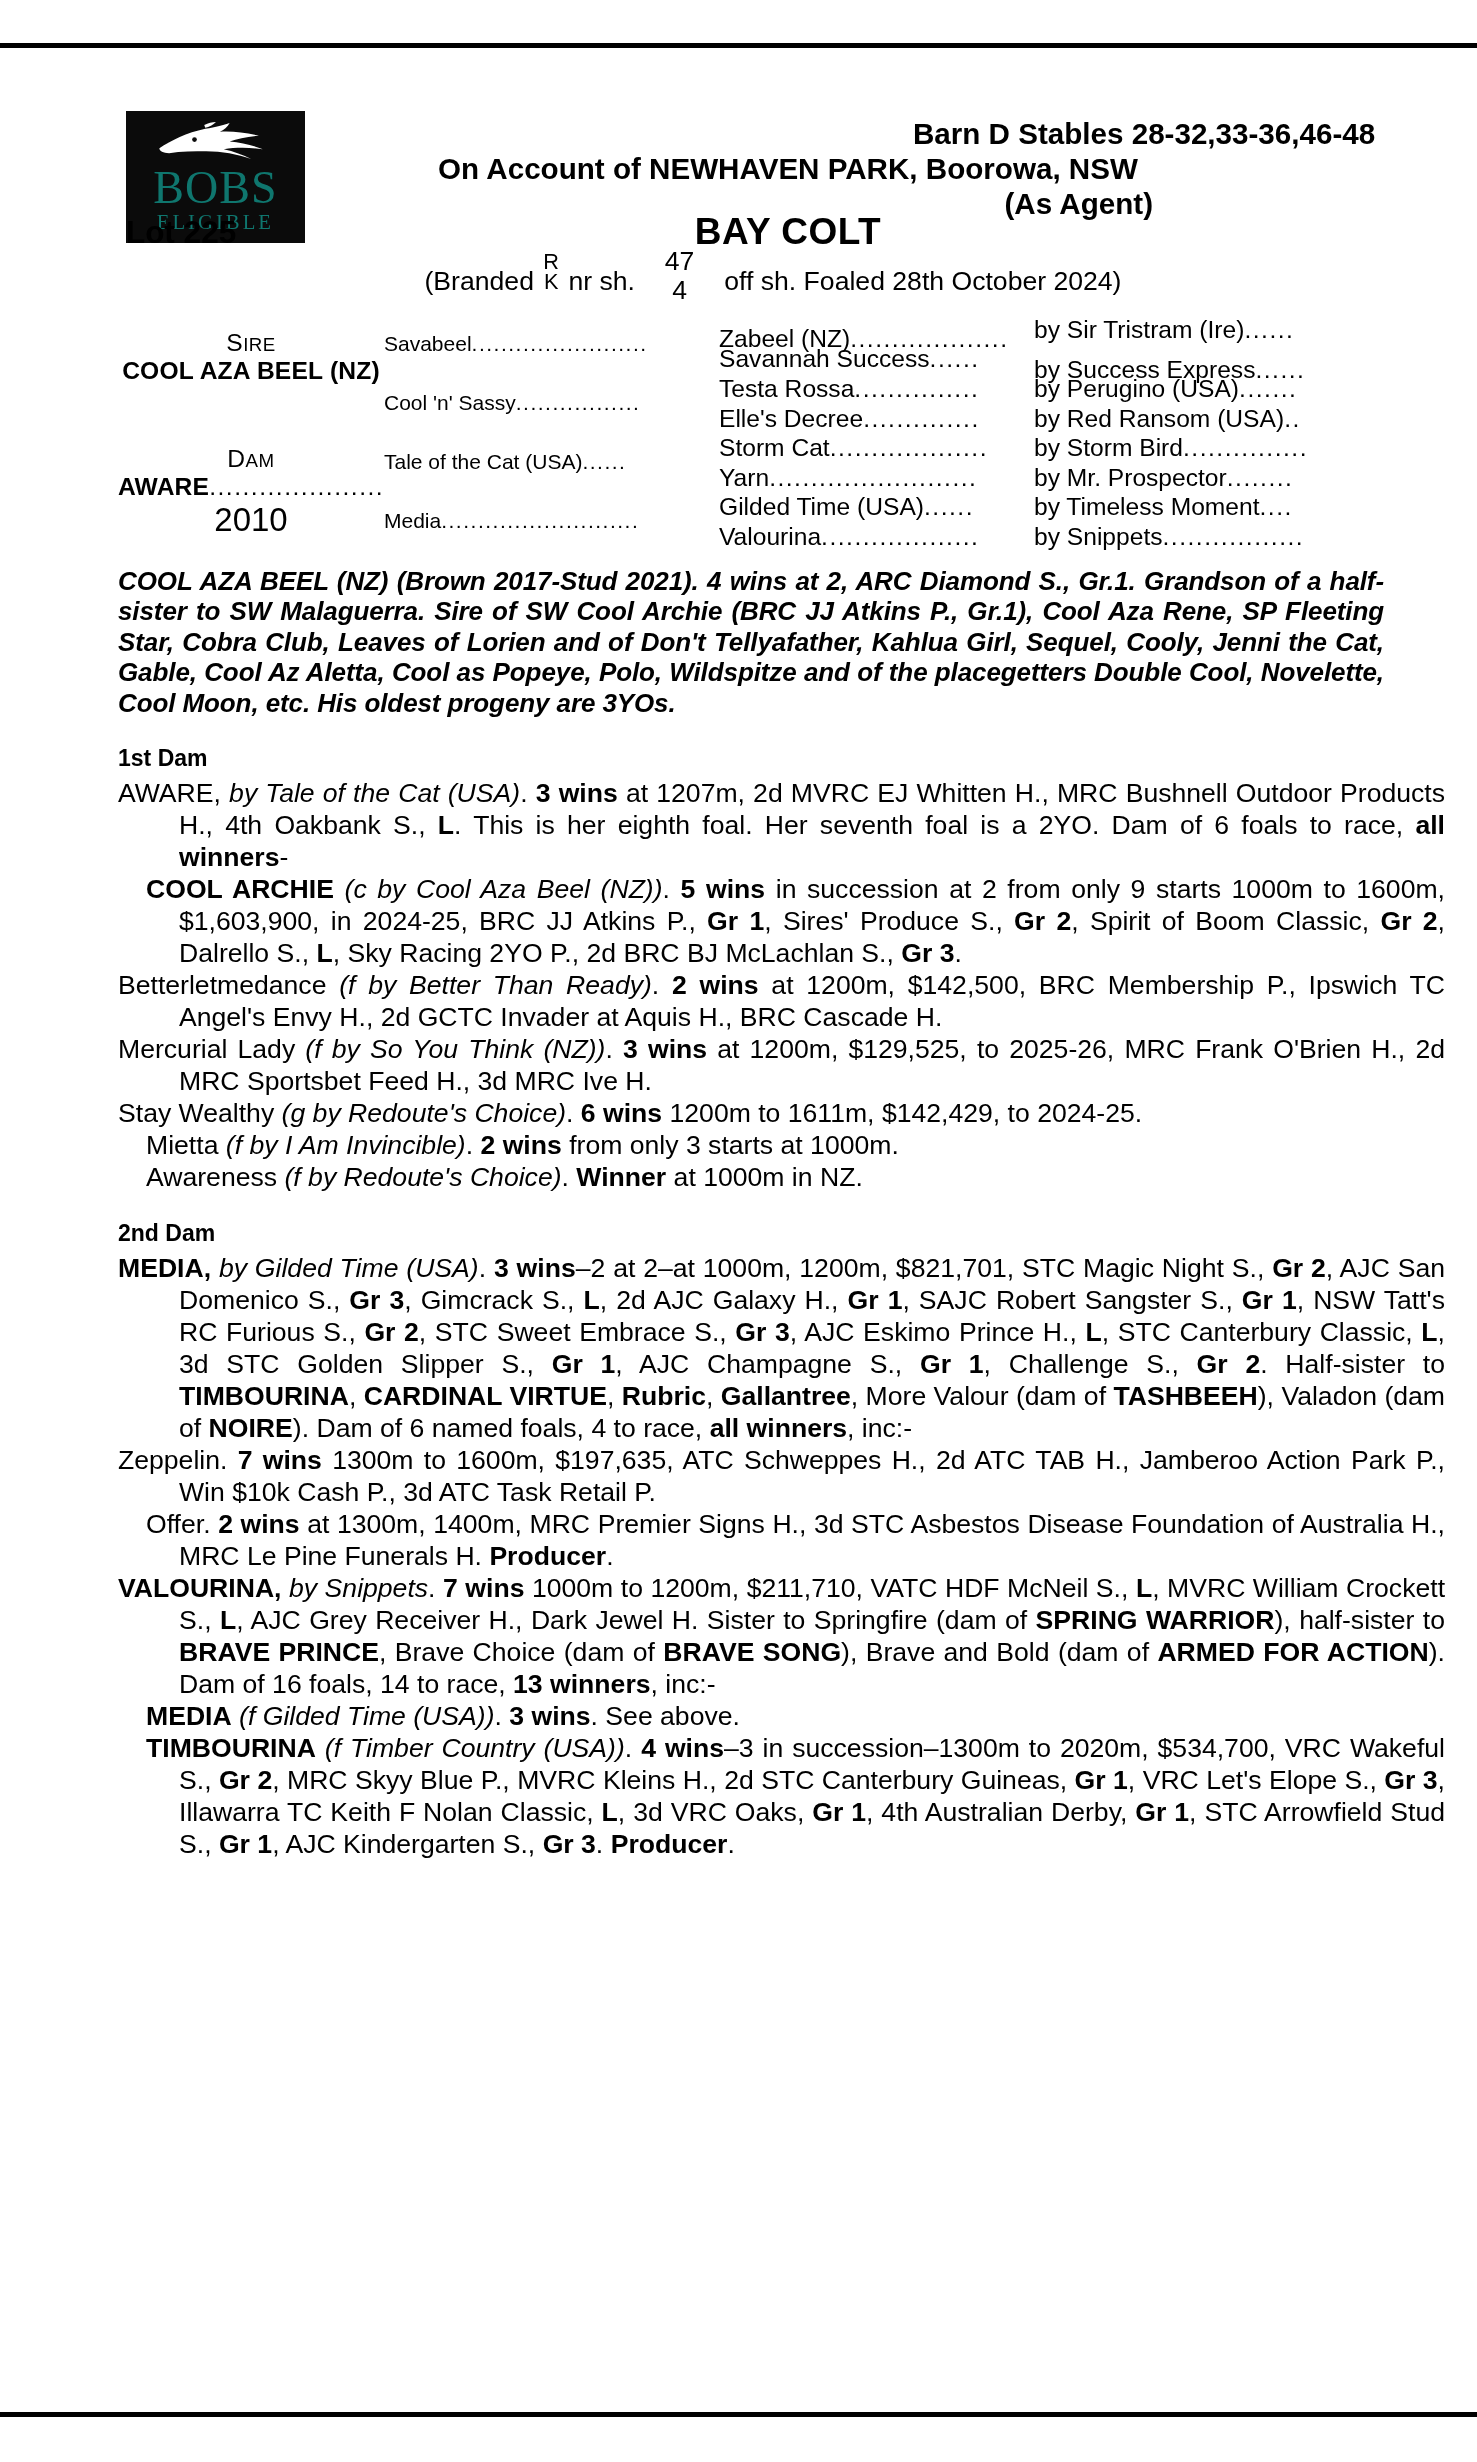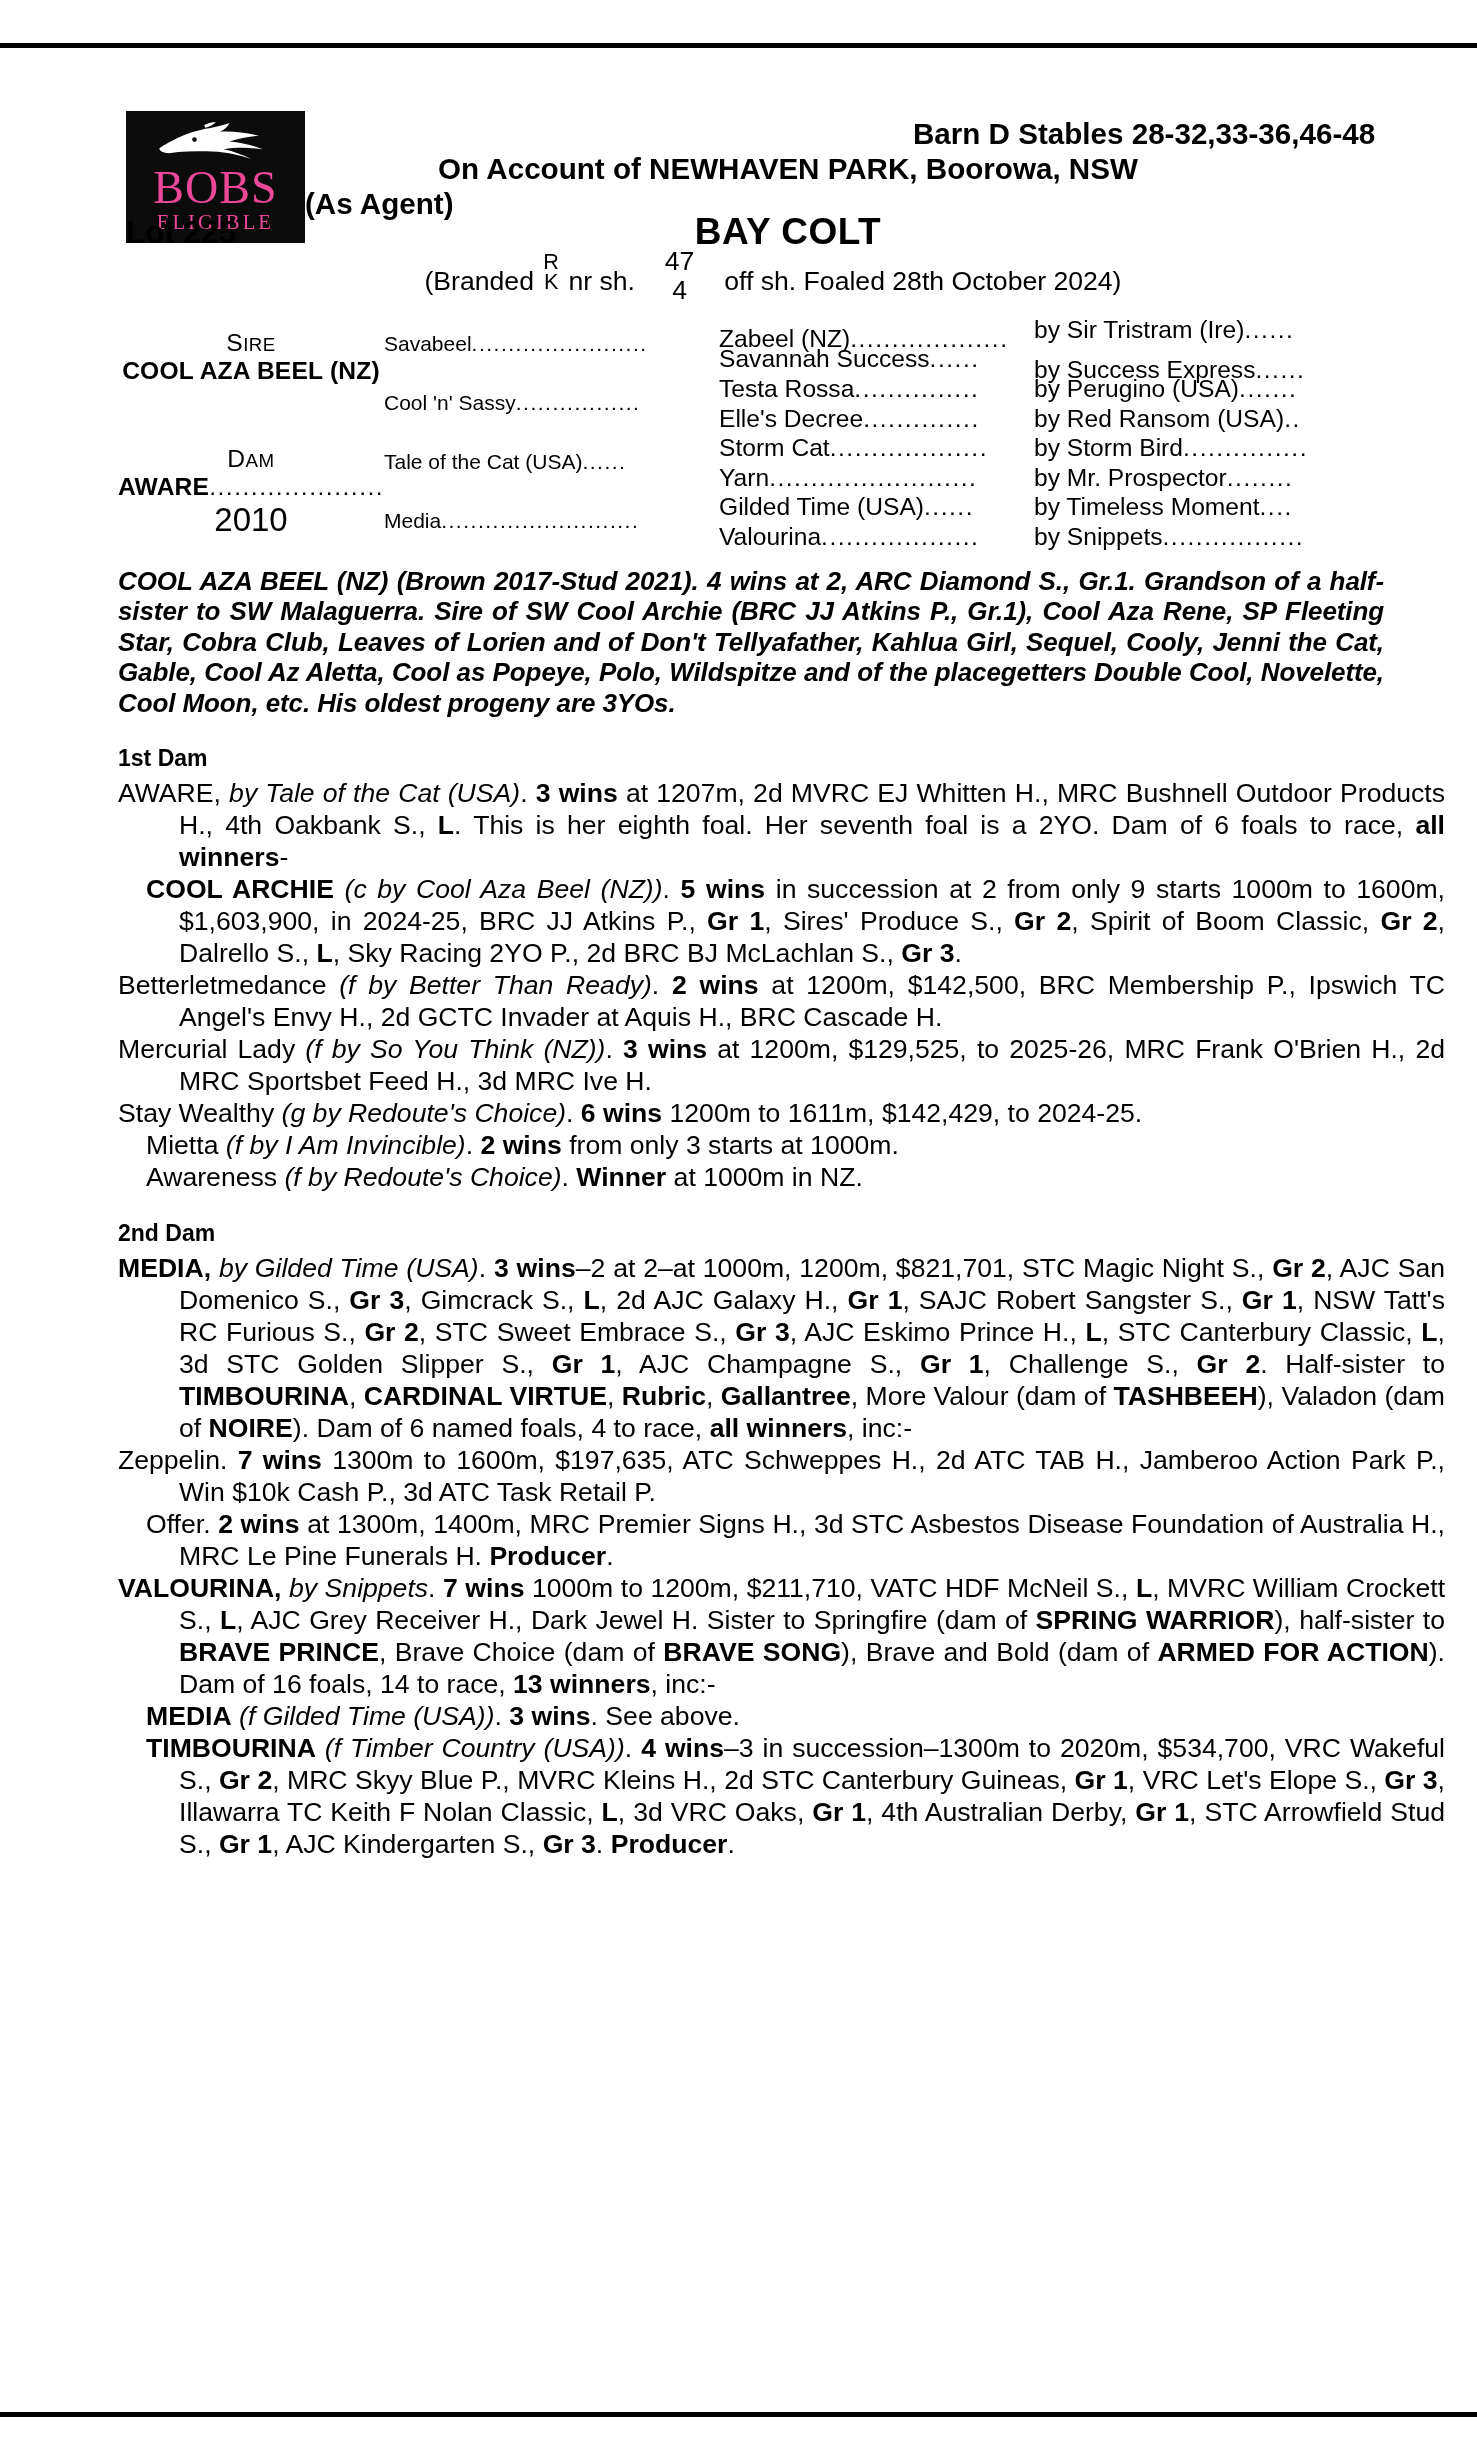--- a/index.html
+++ b/index.html
@@ -43,21 +43,21 @@
   
   .header-row {
     position: relative;
     height: 150px;
   }
   .bobs-logo {
     position: absolute;
     left: 7.9px; top: 54px;
     width: 179px; height: 132px;
     background: #0b0b0b;
-    color: #ec4899;
+    color: #0f766e;
     text-align: center;
     overflow: hidden;
   }
   .bobs-horse {
     margin-top: 9.9px;
     height: 43px;
     line-height: 0;
   }
   .bobs-horse svg { display: block; margin: 0 auto; }
   .bobs-word {
@@ -90,21 +90,21 @@
     font-weight: bold;
     font-size: 29.6px;
     line-height: 35px;
     text-align: center;
     padding-right: 118px;
   }
   .hdr-line3 {
     font-weight: bold;
     font-size: 29.6px;
     line-height: 35px;
-    text-align: left;
+    text-align: right;
     padding-right: 236px;
   }
 
   
   .lot-row {
     position: relative;
     height: 49px;
     margin-top: 5.9px;
   }
   .lot-no {

